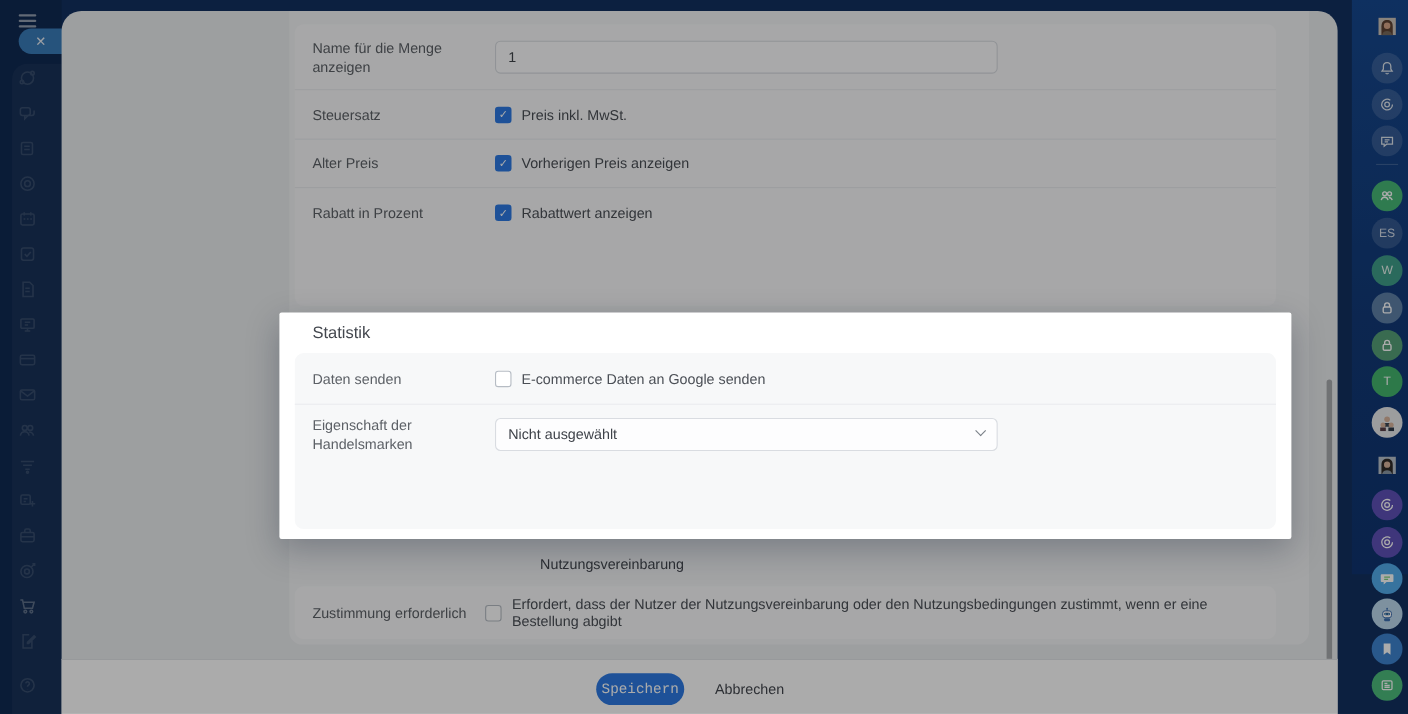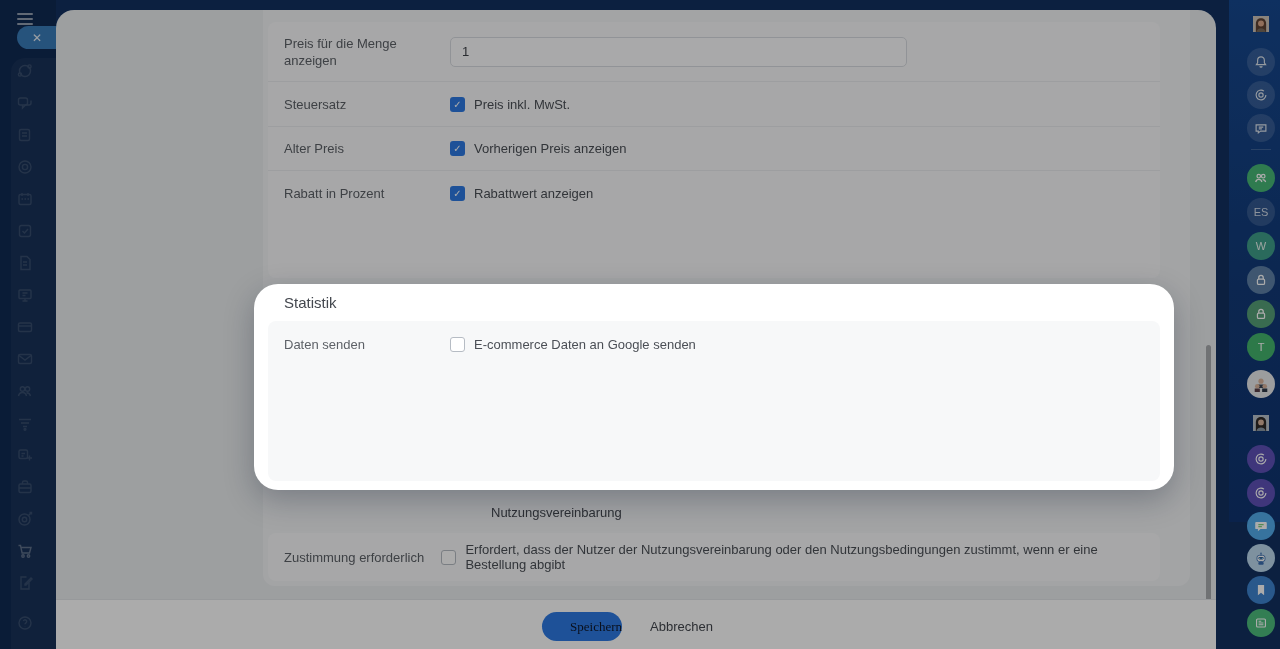--- a/index.html
+++ b/index.html
@@ -42,32 +42,32 @@
   .cb { width:15px; height:15px; border-radius:3px; flex:0 0 auto; cursor:pointer;
     display:flex; align-items:center; justify-content:center; }
   .cb.on { background:#2d7ae3; color:#fff; font-size:10px; }
   .cb.off { background:#ffffff; border:1px solid #b6bcc4; }
   .cbtext { margin-left:9px; font-size:13px; color:#4b4f56; }
   .sect-title { position:absolute; font-size:13px; font-weight:500; color:#43474e; }
   .nutz-title { left:228px; top:495px; }
 
   
   .stat-panel { position:absolute; left:198px; top:274px; width:920px; height:206px;
-    background:#ffffff; border-radius:24px; z-index:60; box-shadow:0 10px 30px rgba(15,25,45,.28); }
+    background:#ffffff; border-radius:2px; z-index:60; box-shadow:0 10px 30px rgba(15,25,45,.28); }
   .stat-panel .ptitle { position:absolute; left:30px; top:10px; font-size:15px; font-weight:500; color:#43474e; }
   .box-c { position:absolute; left:14px; top:37px; width:892px; height:160px; background:#f7f8f9; border-radius:8px; }
 
   .vscroll { position:absolute; left:1150px; top:335px; width:5px; height:265px;
     background:#a7aaad; border-radius:3px; cursor:pointer; }
 
   .mfooter { position:absolute; left:0; top:589px; width:1160px; height:50px;
     background:#ffffff; border-top:1px solid #e2e4e7; }
   .btn-save { position:absolute; left:486px; top:12px; width:80px; height:29px; border:none;
-    background:#2d7ae3; color:#0f172a; font-size:13px; border-radius:15px; cursor:pointer;
-    font-family:Liberation Serif, serif;text-align:right; }
+    background:#2d7ae3; color:#ffffff; font-size:13px; border-radius:15px; cursor:pointer;
+    font-family:Liberation Mono, monospace; }
   .btn-cancel { position:absolute; left:584px; top:12px; height:29px; border:none; background:none;
     color:#43474e; font-size:13px; cursor:pointer; font-family:"Liberation Sans",sans-serif; padding:0 10px; }
 
   
   .right-sb { position:absolute; left:1204px; top:0; width:64px; height:522px;
     background:linear-gradient(180deg,#16488f 0%, #123a78 55%, #0f3470 100%);margin-left:25px; }
   .rcirc { position:absolute; left:18px; width:28px; height:28px; border-radius:50%;
     display:flex; align-items:center; justify-content:center; cursor:pointer; overflow:hidden; }
   .rcirc svg { width:16px; height:16px; }
   .rcirc.ghost { background:rgba(255,255,255,.14); }
@@ -168,21 +168,21 @@
           <circle cx="9" cy="9" r="6"></circle>
           <path d="M7.5 7.2a1.6 1.6 0 1 1 2.4 1.6c-.6.4-.9.8-.9 1.5M9 12.8v.3"></path>
         </svg></span>
   </aside>
 
   <main class="modal">
     <div class="content-card">
 
       <section class="gbox box-a">
         <div class="row h59">
-          <span class="rlabel">Preis für die Menge anzeigen</span>
+          <span class="rlabel">Name für die Menge anzeigen</span>
           <input class="tinput" type="text" value="1" style="">
         </div>
         <div class="row h45">
           <span class="rlabel">Steuersatz</span>
           <span class="cb on">✓</span>
           <span class="cbtext">Preis inkl. MwSt.</span>
         </div>
         <div class="row h44">
           <span class="rlabel">Alter Preis</span>
           <span class="cb on">✓</span>
@@ -213,20 +213,27 @@
       <button class="btn-cancel">Abbrechen</button>
     </footer>
 
     <div class="stat-panel">
       <div class="ptitle">Statistik</div>
       <div class="box-c">
         <div class="row h46s">
           <span class="rlabel">Daten senden</span>
           <span class="cb off"></span>
           <span class="cbtext">E-commerce Daten an Google senden</span>
+        </div>
+        <div class="row h54s">
+          <span class="rlabel">Eigenschaft der Handelsmarken</span>
+          <div class="tselect">
+            <span>Nicht ausgewählt</span>
+            <span class="chev"></span>
+          </div>
         </div>
       </div>
     </div>
   </main>
 
   <aside class="right-sb">
     <div class="rcirc" style="top:10px">
       <svg class="photo" viewBox="0 0 28 28">
           <rect width="28" height="28" fill="#cdc3ba"></rect>
           <path d="M5 14c0-7 4-10 9-10s9 3 9 10v14H5z" fill="#5d4233"></path>

